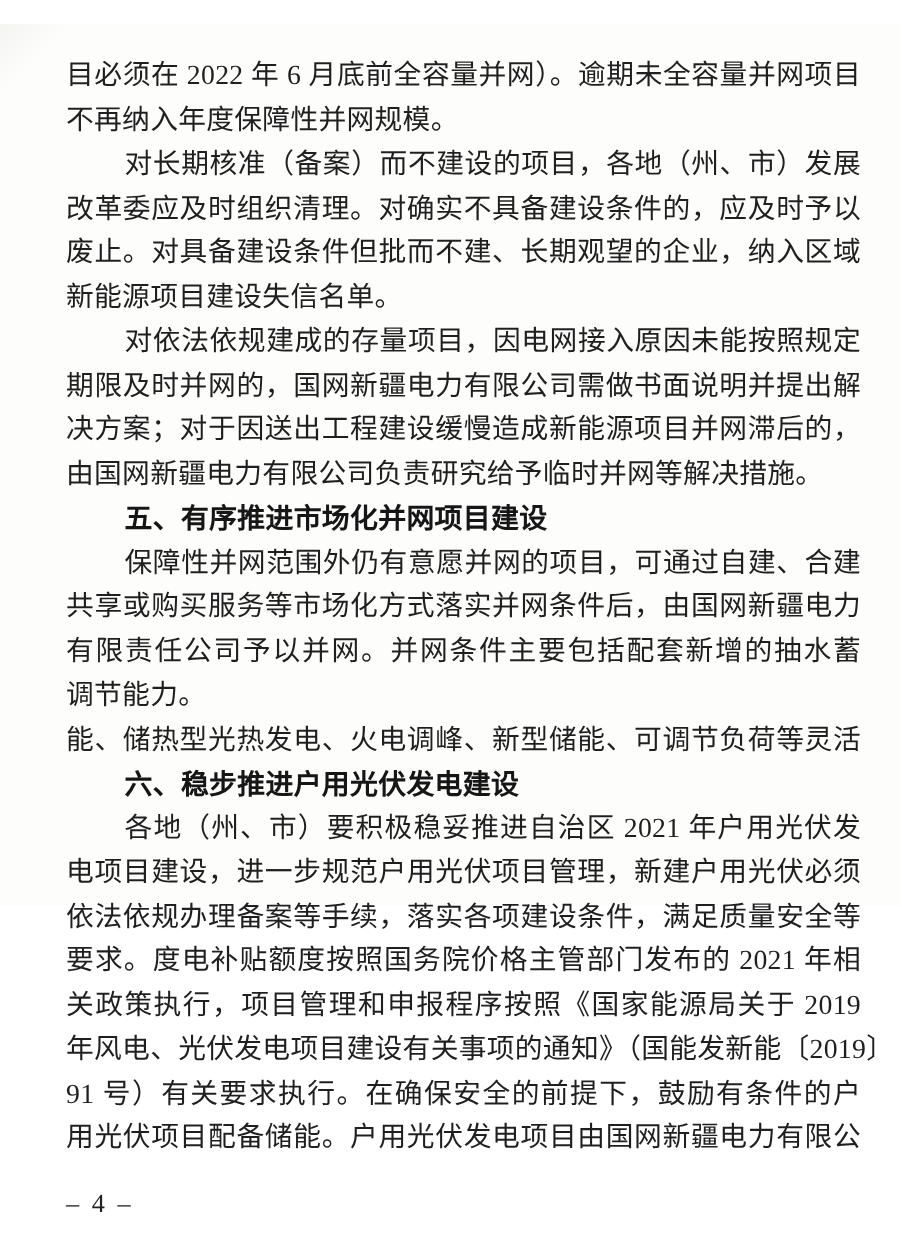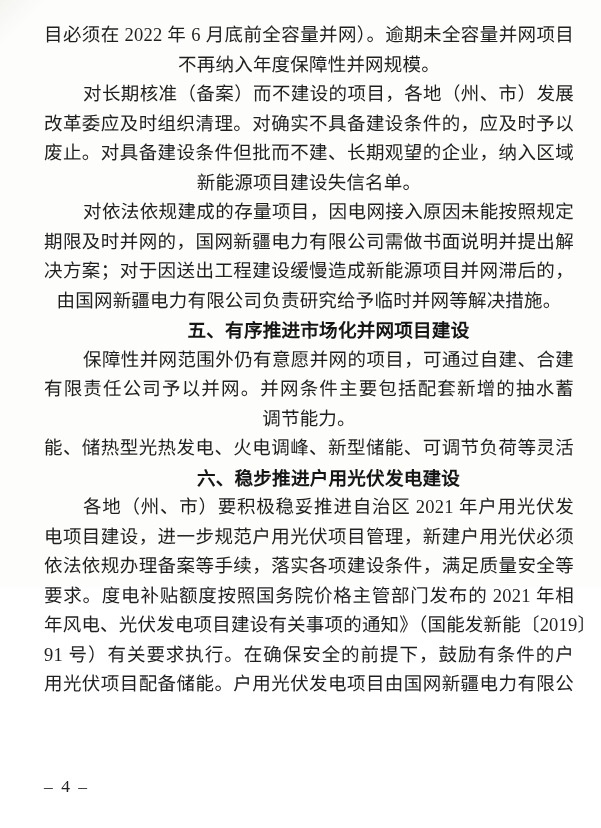--- a/index.html
+++ b/index.html
@@ -12,33 +12,34 @@
     overflow: hidden;
     background: #ffffff;
   }
   .page {
     position: relative;
     width: 601px;
     height: 588px;
     background: linear-gradient(135deg, #f4f4f1 0%, #fdfdfc 4%, #fdfdfc 100%);
     color: #1f1f1f;
     font-family: "Liberation Serif", "DejaVu Serif", serif;
+    margin-top: 16px;
   }
   .content {
     position: absolute;
     left: 44px;
     top: 21px;
     width: 530px;
   }
   .line {
     height: 29.5px;
     line-height: 29.5px;
     font-size: 18.5px;
     white-space: nowrap;
-    text-align: center;
+    text-align: left;
     letter-spacing: 0.2px;
   }
   .line.j {
     text-align: justify;
     text-align-last: justify;
   }
   .line.ind {
     text-indent: 39px;
   }
   .line.heading {
@@ -68,26 +69,28 @@
       <div class="line j ind">对长期核准（备案）而不建设的项目，各地（州、市）发展</div>
       <div class="line j">改革委应及时组织清理。对确实不具备建设条件的，应及时予以</div>
       <div class="line j">废止。对具备建设条件但批而不建、长期观望的企业，纳入区域</div>
       <div class="line">新能源项目建设失信名单。</div>
       <div class="line j ind">对依法依规建成的存量项目，因电网接入原因未能按照规定</div>
       <div class="line j">期限及时并网的，国网新疆电力有限公司需做书面说明并提出解</div>
       <div class="line j">决方案；对于因送出工程建设缓慢造成新能源项目并网滞后的，</div>
       <div class="line">由国网新疆电力有限公司负责研究给予临时并网等解决措施。</div>
       <div class="line ind heading">五、有序推进市场化并网项目建设</div>
       <div class="line j ind">保障性并网范围外仍有意愿并网的项目，可通过自建、合建</div>
+      <div class="line j">共享或购买服务等市场化方式落实并网条件后，由国网新疆电力</div>
       <div class="line j">有限责任公司予以并网。并网条件主要包括配套新增的抽水蓄</div>
       <div class="line">调节能力。</div>
       <div class="line j">能、储热型光热发电、火电调峰、新型储能、可调节负荷等灵活</div>
       <div class="line ind heading">六、稳步推进户用光伏发电建设</div>
       <div class="line j ind">各地（州、市）要积极稳妥推进自治区 2021 年户用光伏发</div>
       <div class="line j">电项目建设，进一步规范户用光伏项目管理，新建户用光伏必须</div>
       <div class="line j">依法依规办理备案等手续，落实各项建设条件，满足质量安全等</div>
       <div class="line j">要求。度电补贴额度按照国务院价格主管部门发布的 2021 年相</div>
+      <div class="line j">关政策执行，项目管理和申报程序按照《国家能源局关于 2019</div>
       <div class="line j">年风电、光伏发电项目建设有关事项的通知》（国能发新能〔2019〕</div>
       <div class="line j">91 号）有关要求执行。在确保安全的前提下，鼓励有条件的户</div>
       <div class="line j">用光伏项目配备储能。户用光伏发电项目由国网新疆电力有限公</div>
     </main>
   <div class="page-number">– 4 –</div>
 </div>
 
 </body></html>

